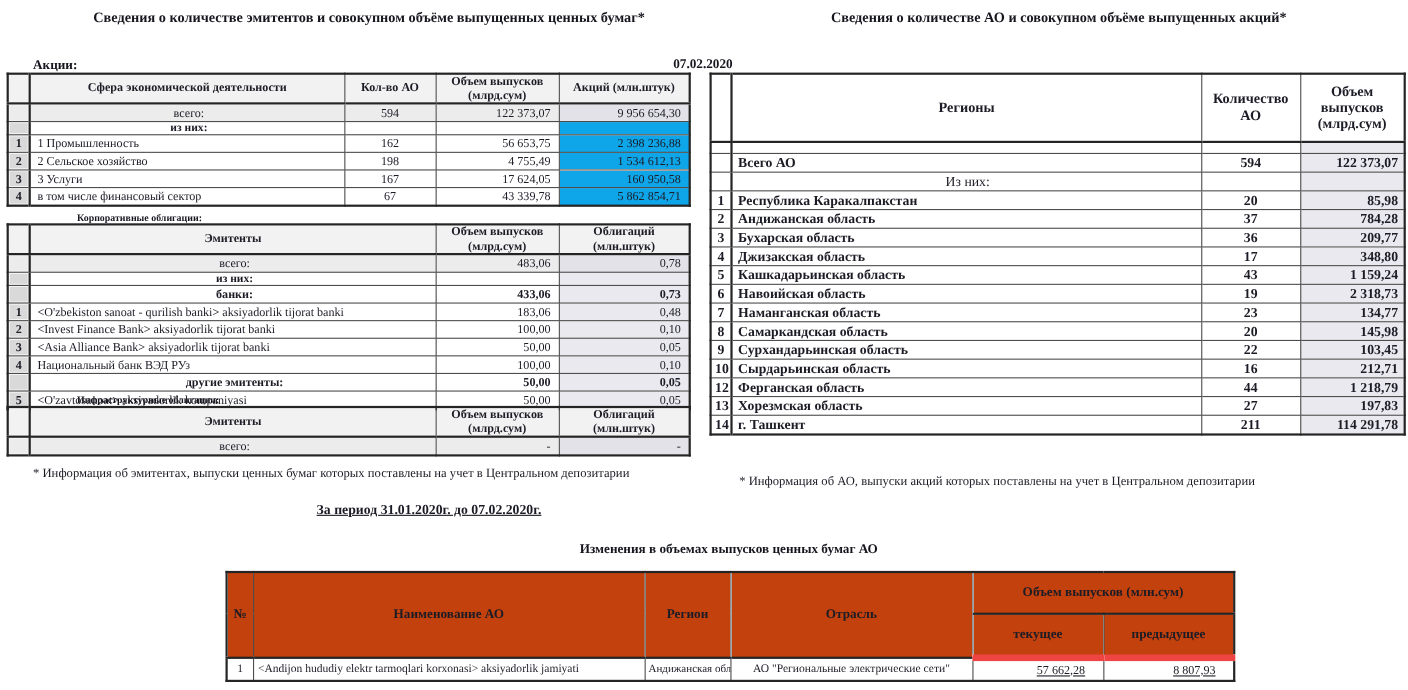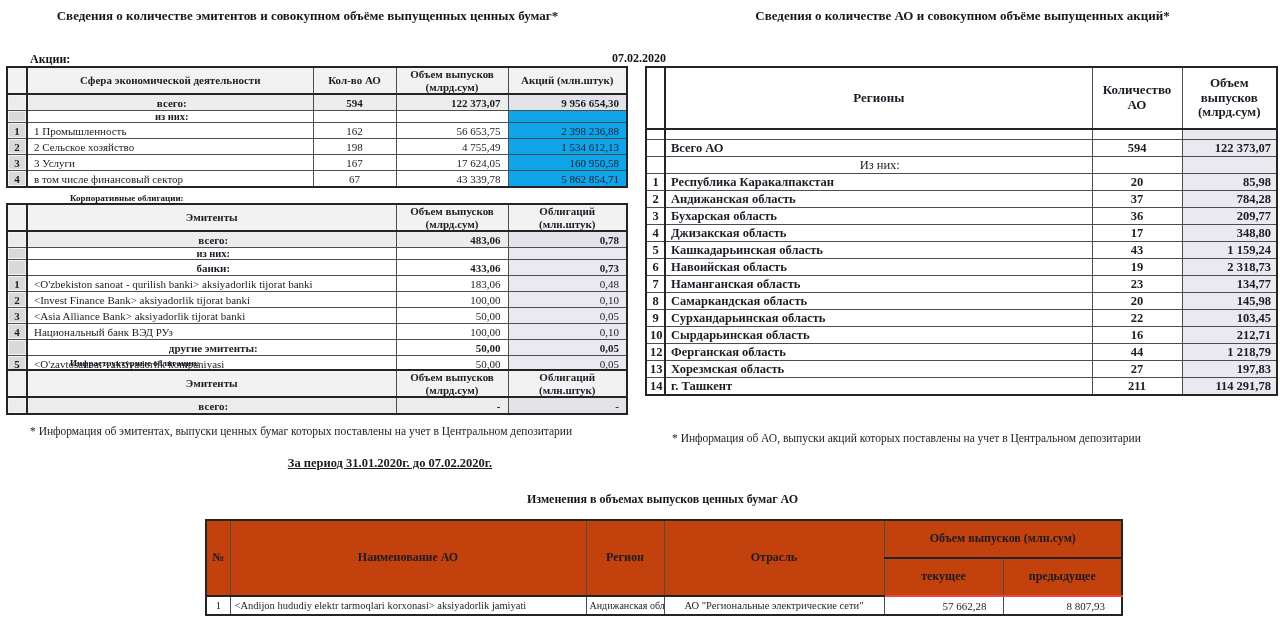--- a/index.html
+++ b/index.html
@@ -25,54 +25,54 @@
 
   
   .t-left td{height:15px;}
   .t-left th{height:13px;background:#f2f2f2;}
   .t-left td.label{text-align:left;padding-left:6px;}
   .t-shares td.v0{text-align:center;}
   .t-shares td.v1,.t-shares td.v2{text-align:right;padding-right:7px;}
   .t-shares td.v2{background:#0ea5e9;}
   .t-bonds td.v0,.t-bonds td.v1{text-align:right;padding-right:7px;}
   .t-bonds td.v1{background:#e9e9ef;}
-  .t-left tr.type-total td{background:#ececec;font-weight:700;}
+  .t-left tr.type-total td{background:#ececec;font-weight:400;}
   .t-shares tr.type-total td.v2,.t-bonds tr.type-total td.v1{background:#e2e2e8;}
   .t-left tr.type-total td.label,.t-left tr.type-group td.label,
   .t-left tr.type-subhead td.label{text-align:center;}
   .t-left tr.type-group td{font-weight:700;}
   .t-left tr.type-subhead td{font-weight:700;height:11px;font-size:10.5px;}
 
   
   .t-regions td{height:16px;font-size:12.5px;font-weight:700;}
   .t-regions th{font-size:13px;background:#fff;}
   .t-regions td.gutter{background:#fff;border-right:2px solid #242424;box-shadow:none;}
   .t-regions td.label{text-align:left;padding-left:5px;}
   .t-regions td.count{text-align:center;}
   .t-regions td.vol{text-align:right;padding-right:5px;background:#e9e9ef;}
   .t-regions tr.type-subhead td{font-weight:400;text-align:center;}
   .t-regions tr.type-subhead td.label{text-align:center;}
   .t-regions tr.type-empty td{height:9px;}
 
   
   .t-changes th{font-size:12px;height:36px;background:#c2410c;border-bottom:1px solid #4d4d4d;}
-  .t-changes thead tr:last-child th{border-bottom:2px solid #ef4444;}
+  .t-changes thead tr:last-child th{border-bottom:6px solid #ef4444;}
   .t-changes td{height:17px;}
   .t-changes td.gutter{background:#fff;border-right:1px solid #4d4d4d;box-shadow:none;font-weight:400;text-align:center;font-size:10.5px;}
   .t-changes td.name{font-size:10.5px;text-align:left;padding-left:4px;}
   .t-changes td.region{font-size:10px;text-align:left;padding-left:3px;}
   .t-changes td.industry{font-size:10.5px;text-align:center;}
-  .t-changes td.cur,.t-changes td.prev{text-align:right;padding-right:16px;font-size:11px;}
+  .t-changes td.cur,.t-changes td.prev{text-align:right;padding-right:16px;font-size:11px;text-decoration:underline;}
 </style>
 </head>
 <body>
 
 <div id="canvas">
 
-  <div class="abs title" style="left:20px;top:8px;width:575px;">Сведения о количестве эмитентов и совокупном объёме выпущенных ценных бумаг*</div>
+  <div class="abs title" style="left:48px;top:8px;width:575px;">Сведения о количестве эмитентов и совокупном объёме выпущенных ценных бумаг*</div>
 
   <div class="abs title" style="left:710px;top:8px;width:505px;">Сведения о количестве АО и совокупном объёме выпущенных акций*</div>
 
   <div class="abs section-label" style="left:30px;top:52px;font-size:12px;">Акции:</div>
 
   <div class="abs section-label" style="left:580px;top:51px;width:86px;text-align:right;font-size:12px;">07.02.2020</div>
 
   <div class="abs" style="left:6px;top:66px;width:620px;">
     <table class="grid t-left t-shares">
       <colgroup>

